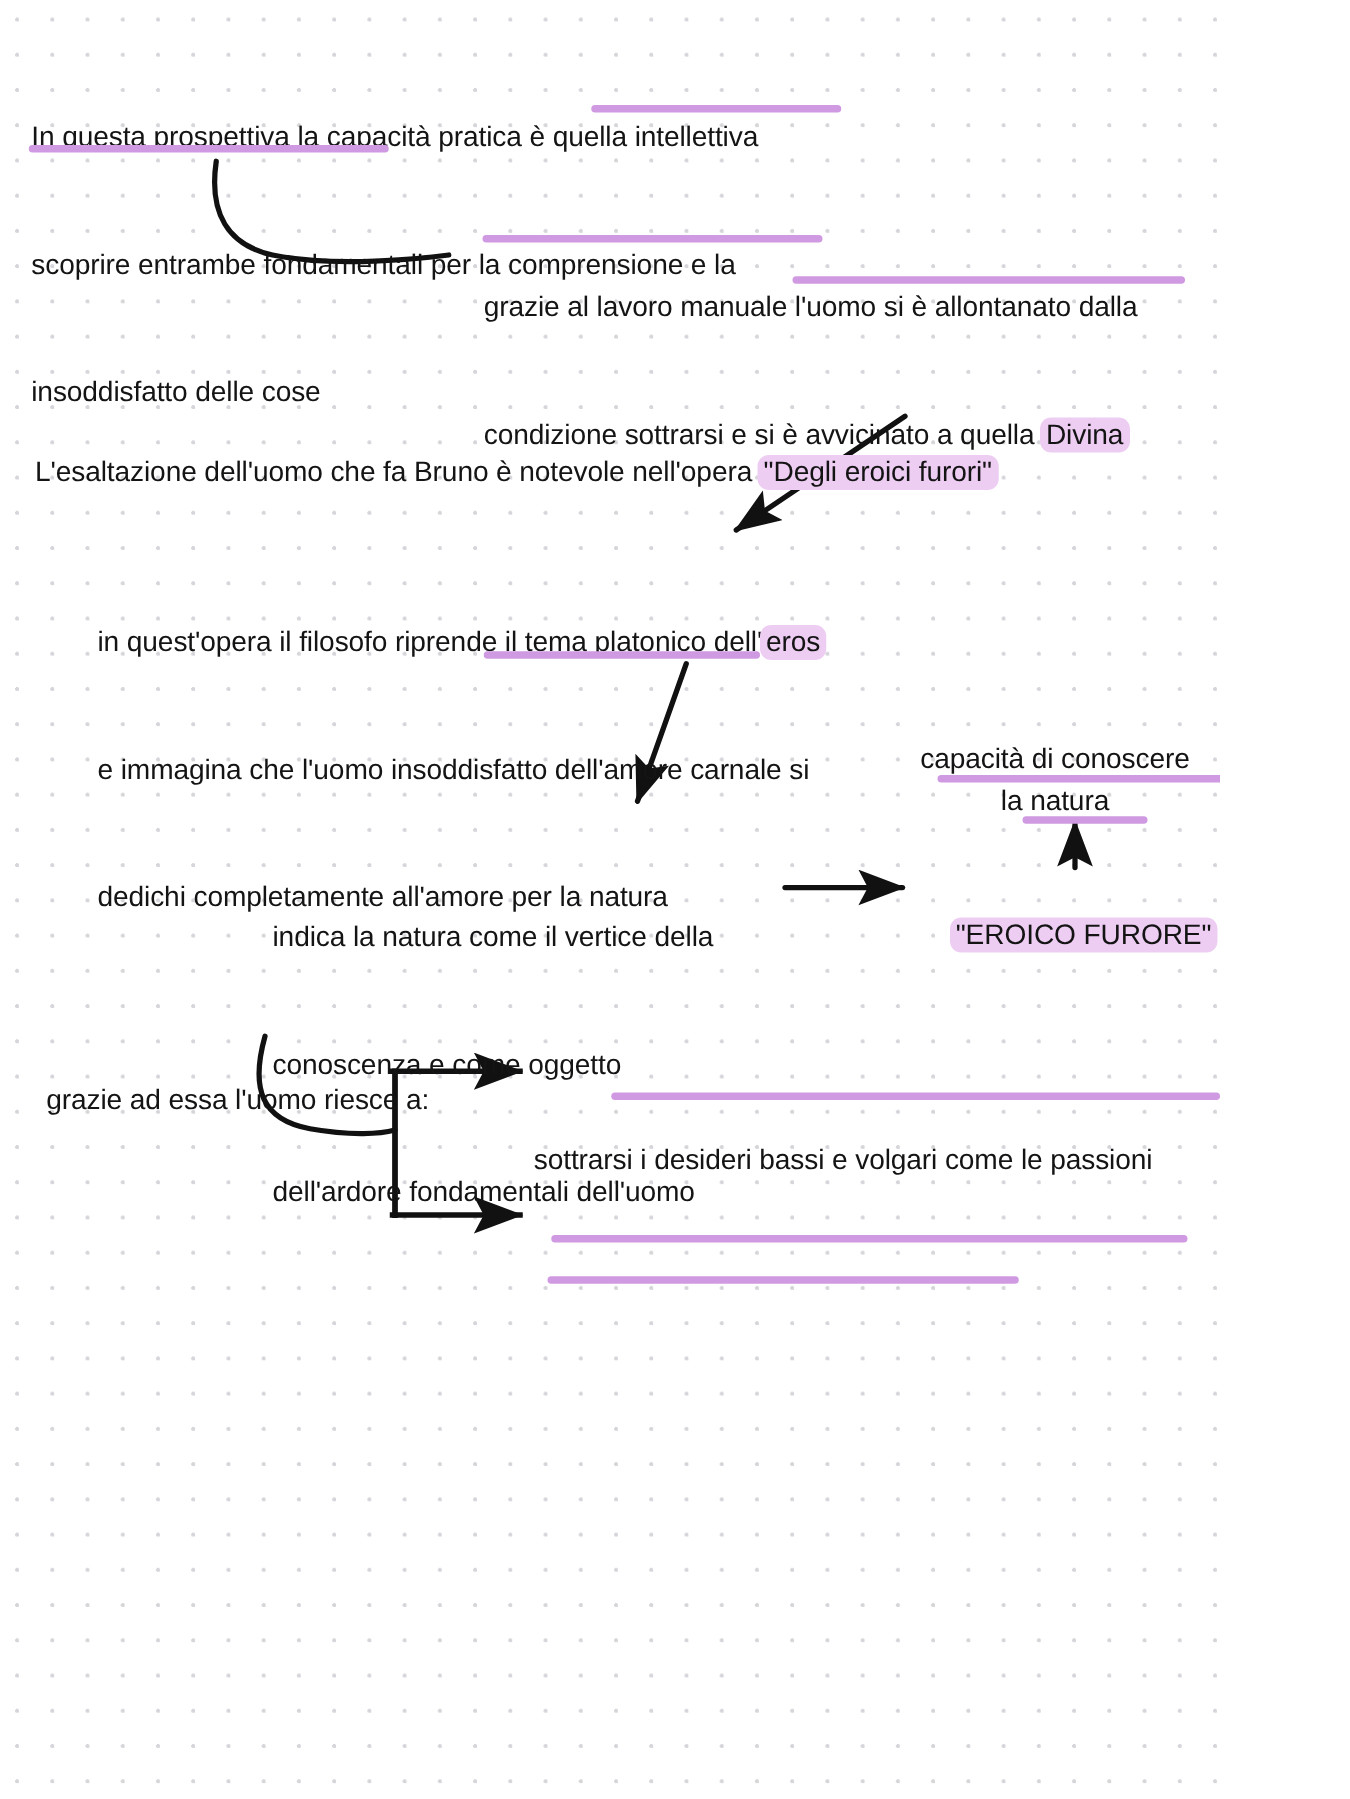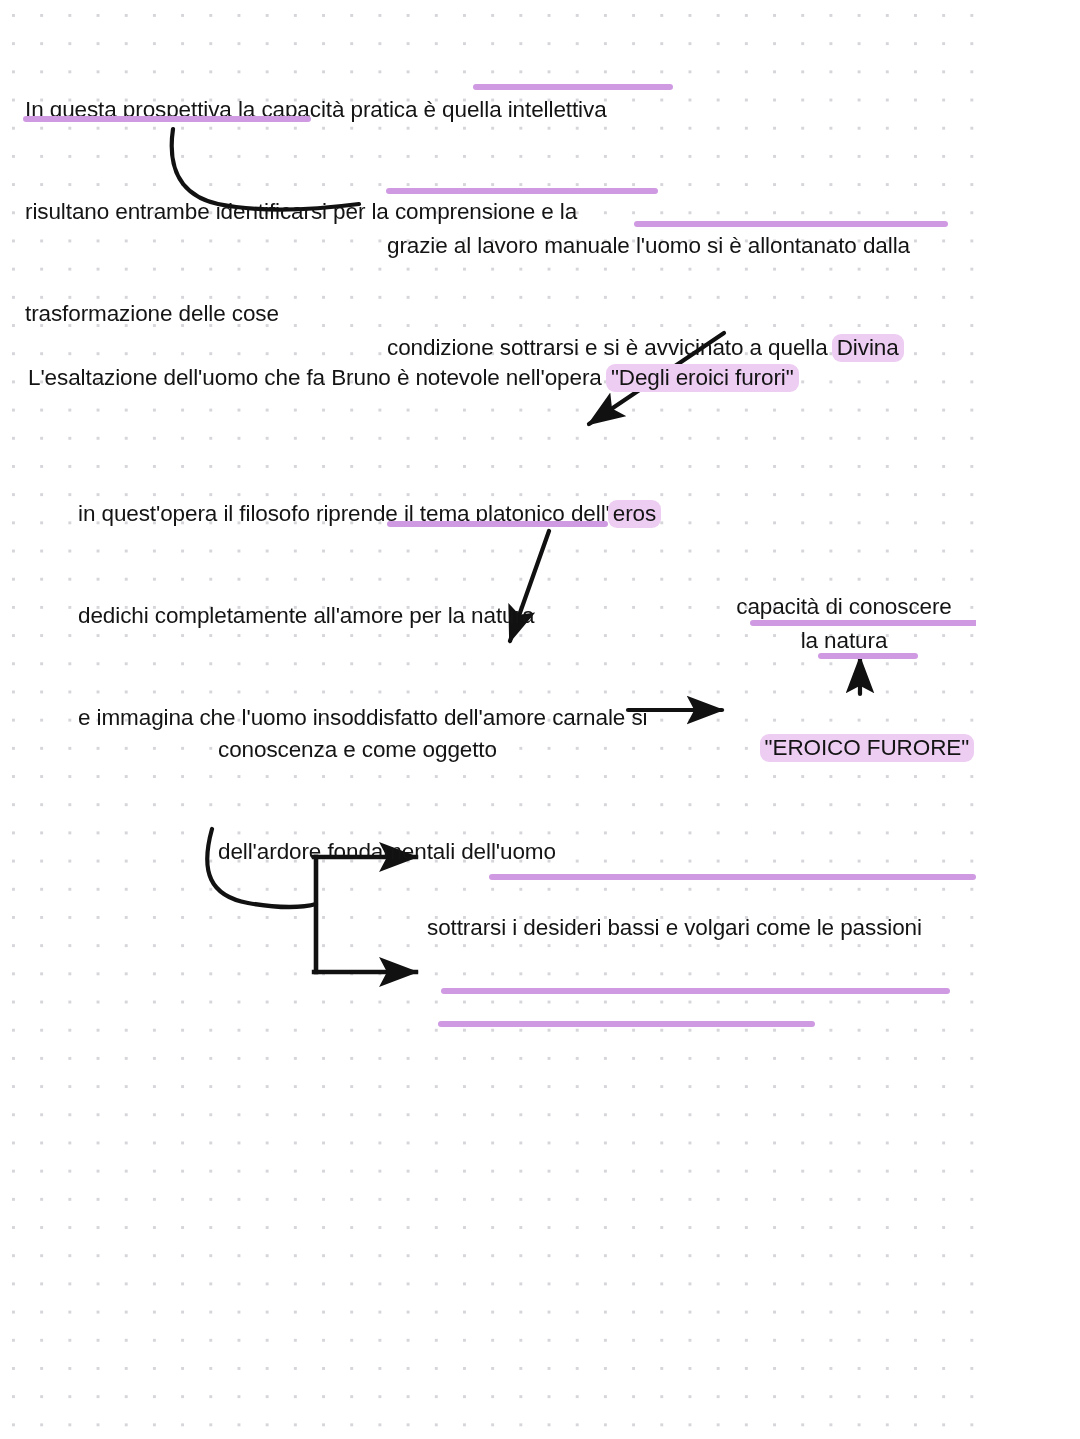--- a/index.html
+++ b/index.html
@@ -84,60 +84,64 @@
 
     <line x1="316" y1="857" x2="316" y2="972" stroke="#111111" stroke-width="4.6" stroke-linecap="square"></line>
 
     <line x1="314" y1="857" x2="416" y2="857" stroke="#111111" stroke-width="4.4" stroke-linecap="square" marker-end="url(#ah)"></line>
 
     <line x1="314" y1="972" x2="416" y2="972" stroke="#111111" stroke-width="4.4" stroke-linecap="square" marker-end="url(#ah)"></line>
   </svg>
 
   <div class="note" style="left:25px; top:25px;">
     <div>In questa prospettiva la capacità pratica è quella intellettiva</div>
-    <div>risultano entrambe identificarsi per la comprensione e la</div>
-    <div>trasformazione delle cose</div>
+    <div>scoprire entrambe fondamentali per la comprensione e la</div>
+    <div>insoddisfatto delle cose</div>
   </div>
   <div class="uline" style="left:473px; top:84px; width:200px;"></div>
   <div class="uline" style="left:23px; top:116px; width:288px;"></div>
 
   <div class="note" style="left:387px; top:161px;">
     <div>grazie al lavoro manuale l'uomo si è allontanato dalla</div>
     <div><span>condizione sottrarsi e si è avvicinato a quella </span><span class="hl">Divina</span></div>
   </div>
   <div class="uline" style="left:386px; top:188px; width:272px;"></div>
   <div class="uline" style="left:634px; top:221px; width:314px;"></div>
 
   <div class="note" style="left:28px; top:293px;">
     <div><span>L'esaltazione dell'uomo che fa Bruno è notevole nell'opera </span><span class="hl">"Degli eroici furori"</span></div>
   </div>
 
   <div class="note" style="left:78px; top:429px;">
     <div><span>in quest'opera il filosofo riprende il tema platonico dell'</span><span class="hl">eros</span></div>
+    <div>e immagina che l'uomo insoddisfatto dell'amore carnale si</div>
     <div>dedichi completamente all'amore per la natura</div>
-    <div>e immagina che l'uomo insoddisfatto dell'amore carnale si</div>
   </div>
   <div class="uline" style="left:387px; top:521px; width:221px;"></div>
 
   <div class="note ralign" style="left:700px; top:590px; width:288px;">
     <div>capacità di conoscere</div>
     <div>la natura</div>
   </div>
   <div class="uline" style="left:750px; top:620px; width:238px;"></div>
   <div class="uline" style="left:818px; top:653px; width:100px;"></div>
 
   <div class="note" style="left:218px; top:665px;">
+    <div>indica la natura come il vertice della</div>
     <div>conoscenza e come oggetto</div>
     <div>dell'ardore fondamentali dell'uomo</div>
   </div>
 
   <div class="note" style="left:737px; top:697px;">
     <span class="hl">"EROICO FURORE"</span>
   </div>
 
+  <div class="note" style="left:37px; top:795px;">
+    <div>grazie ad essa l'uomo riesce a:</div>
+  </div>
 
   <div class="note" style="left:427px; top:843px;">
     <div>sottrarsi i desideri bassi e volgari come le passioni</div>
   </div>
   <div class="uline" style="left:489px; top:874px; width:487px;"></div>
 
   <div class="uline" style="left:441px; top:988px; width:509px;"></div>
   <div class="uline" style="left:438px; top:1021px; width:377px;"></div>
 
 </div>

